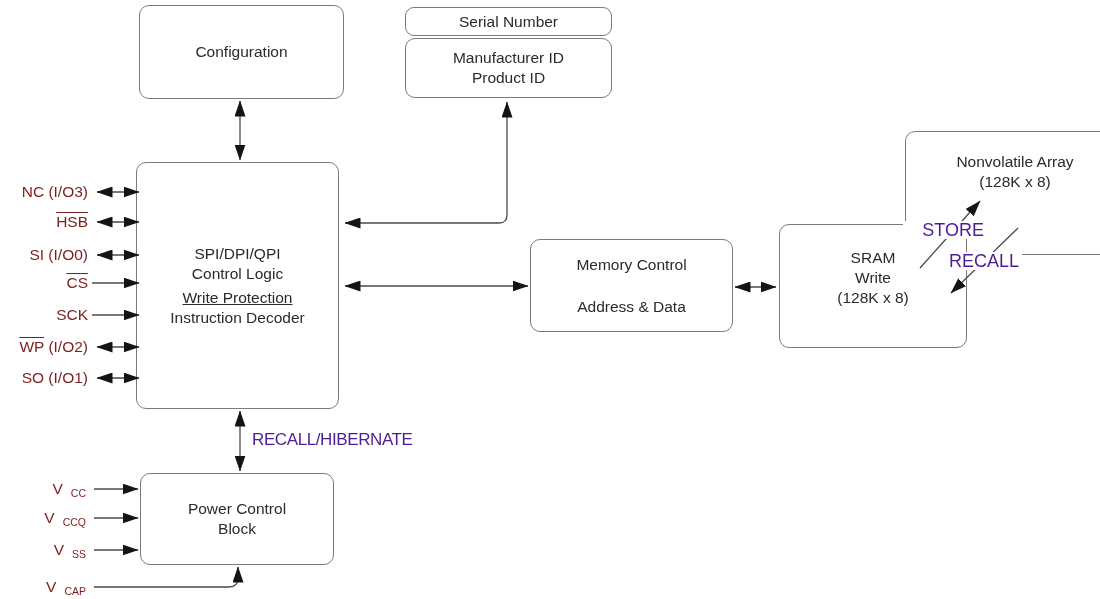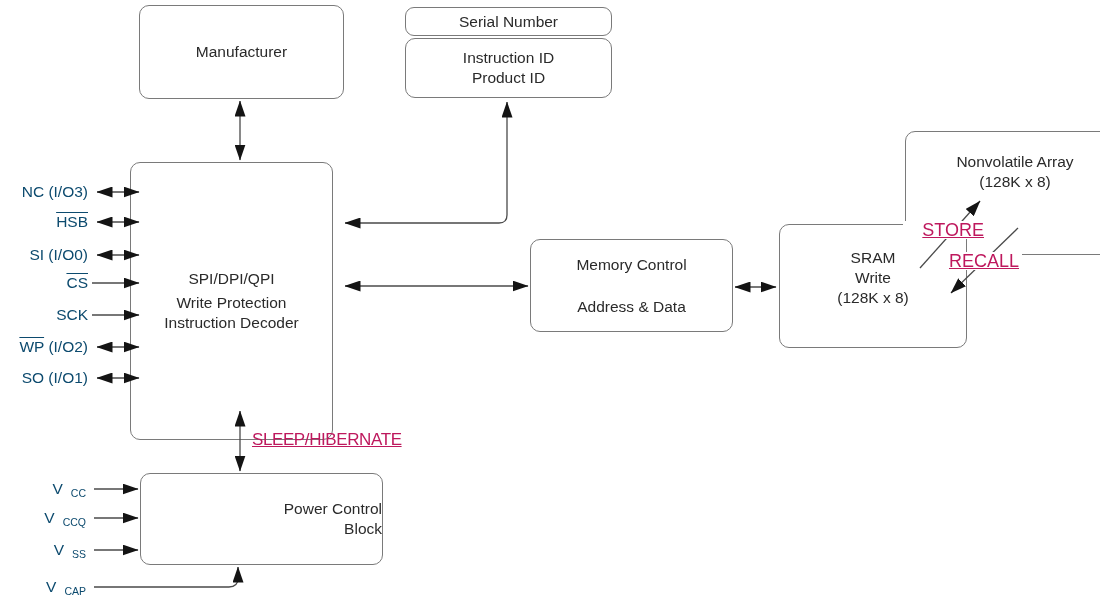--- a/index.html
+++ b/index.html
@@ -10,66 +10,67 @@
   .box {
     position:absolute; box-sizing:border-box; background:#ffffff;
     border:1.4px solid #7a7a7a; border-radius:10px;
     display:flex; flex-direction:column; align-items:center; justify-content:center;
     text-align:center; font-size:15.5px; line-height:20px; color:#2a2a2a; z-index:1;
   }
   .box div { width:100%; }
   #b-status { left:139px; top:5px;  width:205px; height:94px; }
   #b-serial { left:405px; top:7px;  width:207px; height:29px; border-radius:9px; }
   #b-manuf  { left:405px; top:38px; width:207px; height:60px; }
-  #b-spi    { left:130px; top:162px; width:203px; height:278px; }
+  #b-spi    { left:136px; top:162px; width:203px; height:247px; }
   #b-memctl { left:530px; top:239px; width:203px; height:93px; }
   #b-nv     { left:905px; top:131px; width:220px; height:124px; justify-content:flex-start; padding-top:20px; z-index:1; }
   #b-sram   { left:779px; top:224px; width:188px; height:124px; padding-bottom:16px; z-index:2; }
-  #b-power  { left:140px; top:473px; width:243px; height:92px;text-align:right; }
-  .mt20 { margin-top:4px; }
+  #b-power  { left:140px; top:473px; width:194px; height:92px; }
+  .mt20 { margin-top:4px;text-decoration:underline; }
   .mt22 { margin-top:22px; }
 
   .wires { position:absolute; left:0; top:0; z-index:3; pointer-events:none; }
 
   .flabel {
     position:absolute; z-index:4; font-size:18px; line-height:18px;
-    color:#be185d; background:#ffffff; white-space:nowrap;text-decoration:underline;
+    color:#4c1d95; background:#ffffff; white-space:nowrap;
   }
   #l-store  { left:903px; top:221px; width:81px; height:18px; text-align:right; padding-right:2px; }
   #l-recall { left:946px; top:252px; width:76px; height:18px; text-align:center; }
   #l-sleep  { left:252px; top:431px; background:transparent; font-size:17px; letter-spacing:-0.4px; }
 
   .pin {
     position:absolute; left:0; width:88px; text-align:right;
-    font-size:15.5px; line-height:20px; color:#0c4a6e; white-space:pre; z-index:1;
+    font-size:15.5px; line-height:20px; color:#7f1d1d; white-space:pre; z-index:1;
   }
   .pin-p { width:86px; }
   .ovl { text-decoration:overline; }
   sub { font-size:10.5px; vertical-align:-3px; line-height:1; letter-spacing:0;padding-left:8px; }
 </style>
 </head>
 <body>
 
 <div class="canvas">
 
   <div class="box" id="b-status">
-    <div>Manufacturer</div>
+    <div>Configuration</div>
   </div>
 
   <div class="box" id="b-serial">
     <div>Serial Number</div>
   </div>
 
   <div class="box" id="b-manuf">
-    <div>Instruction ID</div>
+    <div>Manufacturer ID</div>
     <div>Product ID</div>
   </div>
 
   <div class="box" id="b-spi">
     <div>SPI/DPI/QPI</div>
+    <div>Control Logic</div>
     <div class="mt20">Write Protection</div>
     <div>Instruction Decoder</div>
   </div>
 
   <div class="box" id="b-memctl">
     <div>Memory Control</div>
     <div class="mt22">Address &amp; Data</div>
   </div>
 
   <div class="box" id="b-nv">
@@ -114,21 +115,21 @@
       <path d="M94,550 L138,550" marker-end="url(#ah)"></path>
       <path d="M94,587 L229,587 Q238,587 238,578 L238,567" marker-end="url(#ah)"></path>
 
       <path d="M920,268 L980,201" marker-end="url(#ah)"></path>
       <path d="M1018,228 L951,293" marker-end="url(#ah)"></path>
     </g>
   </svg>
 
   <div class="flabel" id="l-store">STORE</div>
   <div class="flabel" id="l-recall">RECALL</div>
-  <div class="flabel" id="l-sleep">SLEEP/HIBERNATE</div>
+  <div class="flabel" id="l-sleep">RECALL/HIBERNATE</div>
 
   <div class="pin" style="top:182px"><span>NC (I/O3)</span><span class="ovl"></span><span></span></div>
   <div class="pin" style="top:212px"><span></span><span class="ovl">HSB</span><span></span></div>
   <div class="pin" style="top:245px"><span>SI (I/O0)</span><span class="ovl"></span><span></span></div>
   <div class="pin" style="top:273px"><span></span><span class="ovl">CS</span><span></span></div>
   <div class="pin" style="top:305px"><span>SCK</span><span class="ovl"></span><span></span></div>
   <div class="pin" style="top:337px"><span></span><span class="ovl">WP</span><span> (I/O2)</span></div>
   <div class="pin" style="top:368px"><span>SO (I/O1)</span><span class="ovl"></span><span></span></div>
 
   <div class="pin pin-p" style="top:479px"><span>V</span><sub>CC</sub></div>

